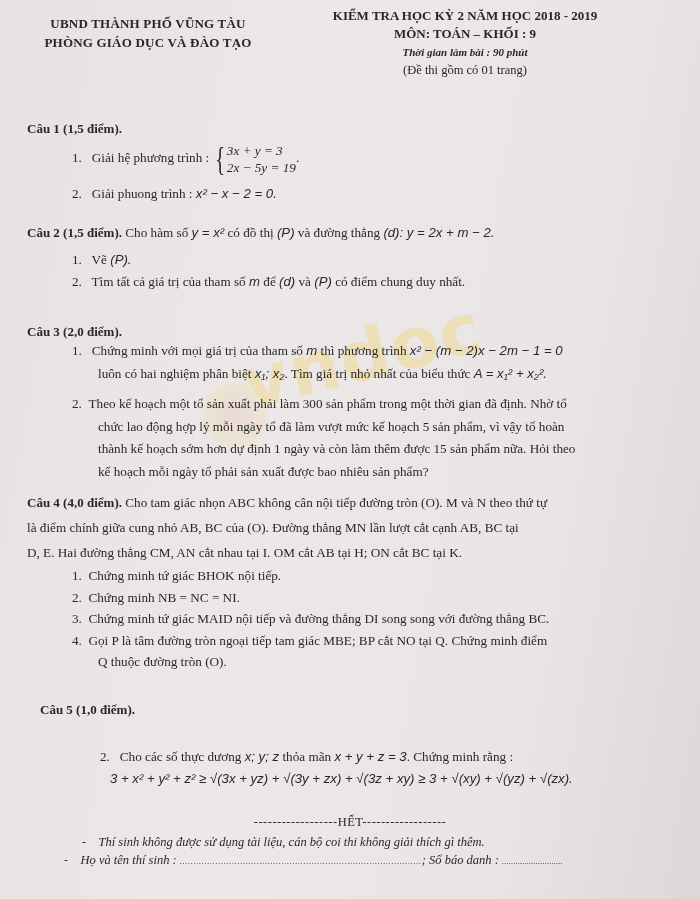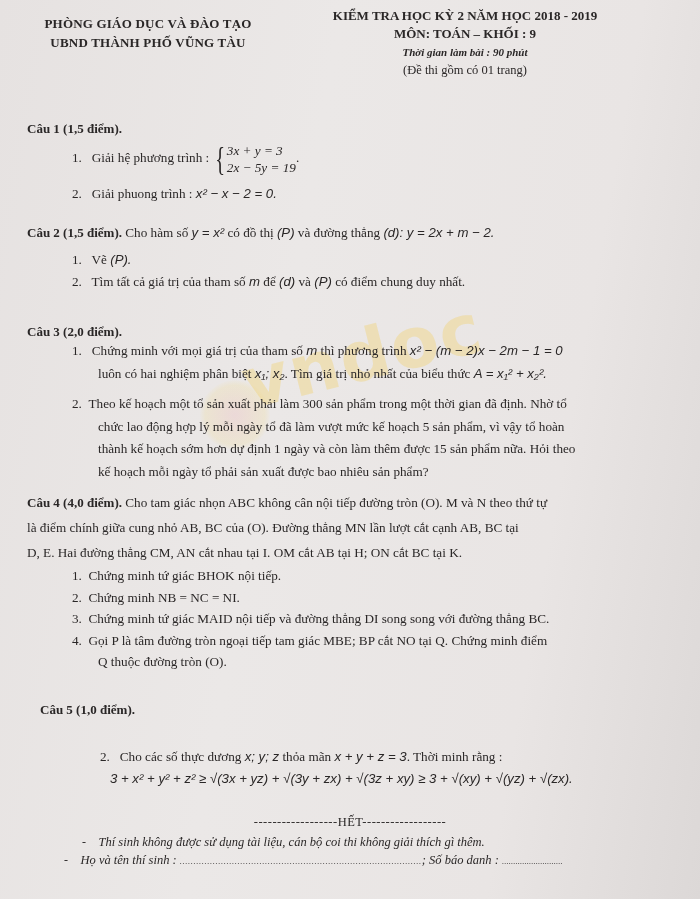--- a/index.html
+++ b/index.html
@@ -37,22 +37,22 @@
 </style>
 </head>
 <body>
 
 <div class="page">
 
   <div class="wm-circle"></div>
   <div class="watermark">vndoc</div>
 
   <div class="abs hdr-l">
+    <div>UBND THÀNH PHỐ VŨNG TÀU</div>
     <div>PHÒNG GIÁO DỤC VÀ ĐÀO TẠO</div>
-    <div>UBND THÀNH PHỐ VŨNG TÀU</div>
   </div>
 
   <div class="abs hdr-r">
     <div class="l1">KIỂM TRA HỌC KỲ 2 NĂM HỌC 2018 - 2019</div>
     <div class="l2">MÔN: TOÁN – KHỐI : 9</div>
     <div class="l3">Thời gian làm bài : 90 phút</div>
     <div class="l4">(Đề thi gồm có 01 trang)</div>
   </div>
 
   <div class="abs q-title" style="left:27px; top:121px;">Câu 1 (1,5 điểm).</div>
@@ -130,21 +130,21 @@
     <div><span>4.</span>&nbsp;&nbsp;<span>Gọi P là tâm đường tròn ngoại tiếp tam giác MBE; BP cắt NO tại Q. Chứng minh điểm</span></div>
     <div style="padding-left:26px;">Q thuộc đường tròn (O).</div>
   </div>
 
   <div class="abs q-title" style="left:40px; top:702px;">Câu 5 (1,0 điểm).</div>
   <div class="abs txt" style="left:100px; top:749px;">
     <span>2.</span>&nbsp;&nbsp;
     <span>Cho các số thực dương</span>
     <span class="math">x; y; z</span>
     <span>thỏa mãn</span>
-    <span class="math">x + y + z = 3</span><span>. Thời minh rằng :</span>
+    <span class="math">x + y + z = 3</span><span>. Chứng minh rằng :</span>
   </div>
   <div class="abs txt math" style="left:110px; top:771px;">3 + x² + y² + z² ≥ √(3x + yz) + √(3y + zx) + √(3z + xy) ≥ 3 + √(xy) + √(yz) + √(zx).</div>
 
   <div class="abs end-line">------------------HẾT------------------</div>
   <div class="abs note" style="left:64px; top:835px;margin-left:18px;">
     <span class="bullet">-</span>&nbsp;&nbsp;&nbsp;
     <span>Thí sinh không được sử dụng tài liệu, cán bộ coi thi không giải thích gì thêm.</span>
   </div>
   <div class="abs note" style="left:64px; top:853px;">
     <span class="bullet">-</span>&nbsp;&nbsp;&nbsp;

